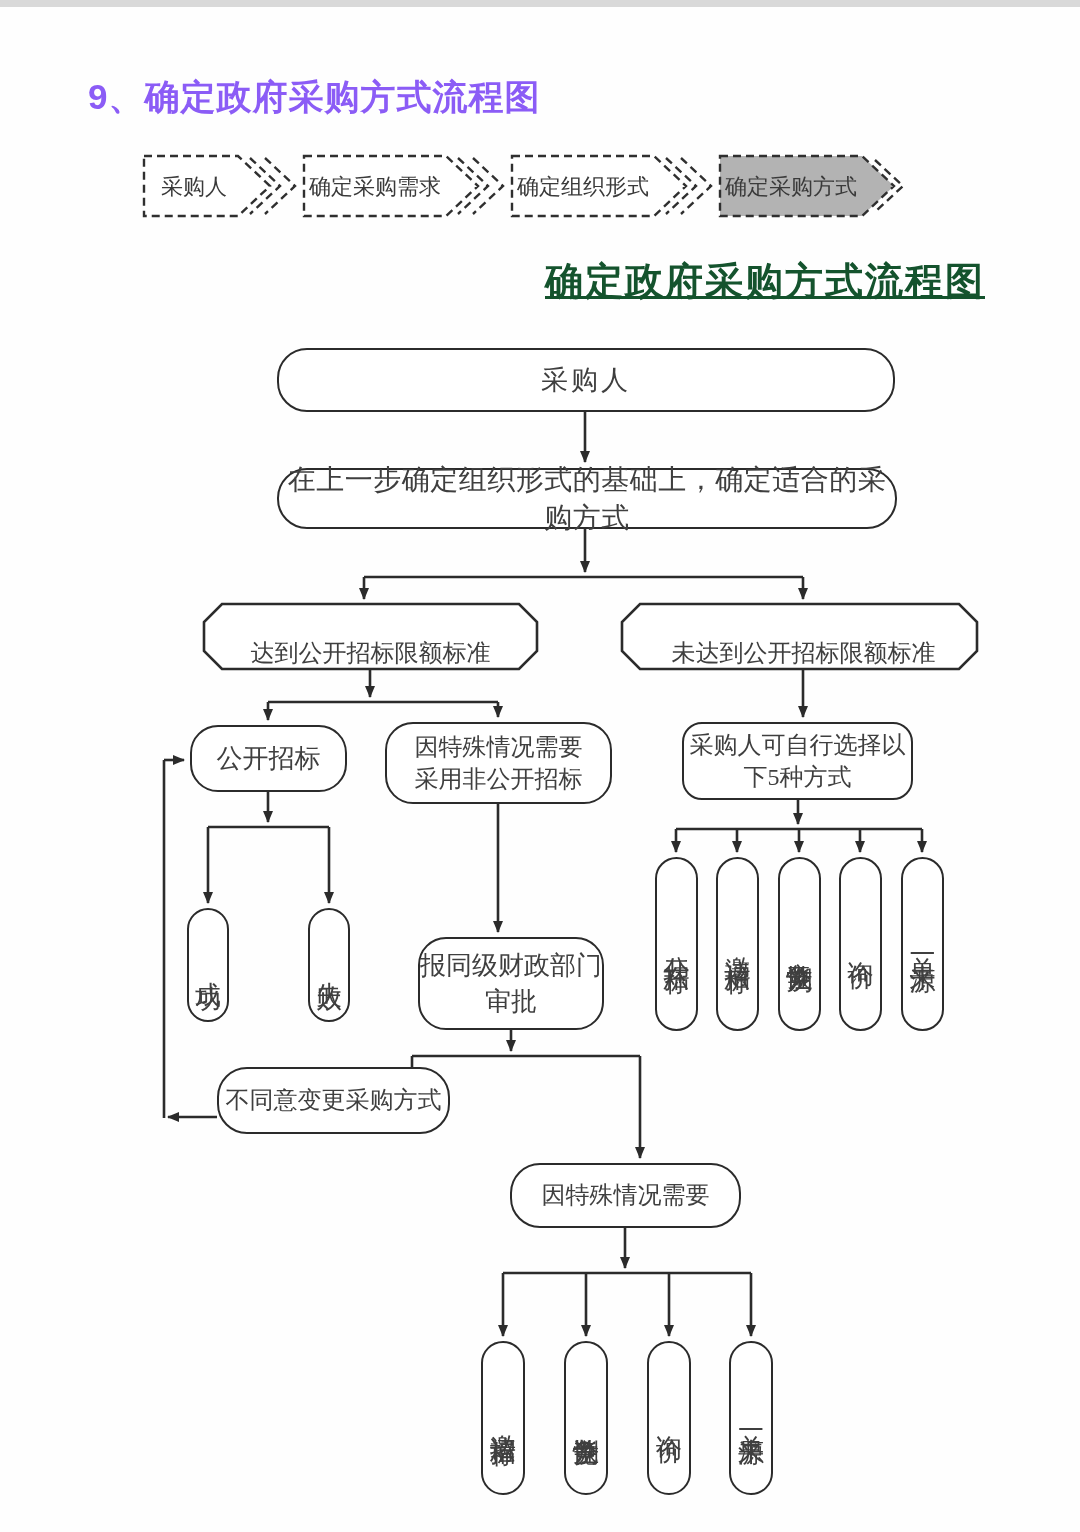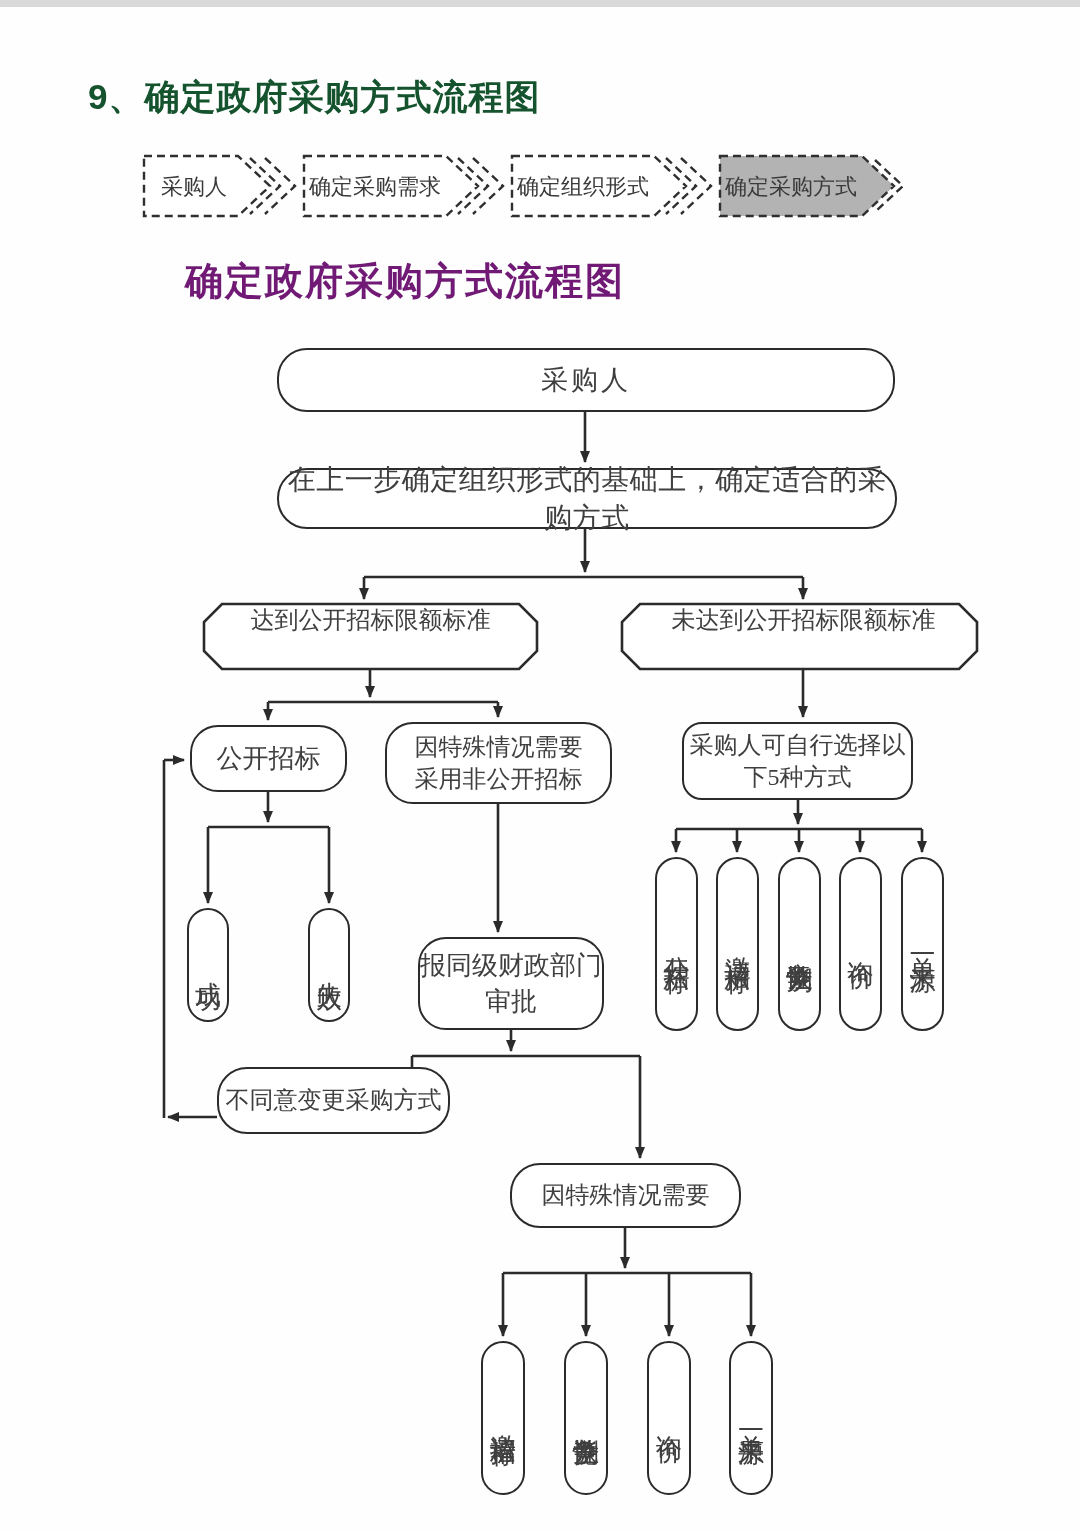--- a/index.html
+++ b/index.html
@@ -3,36 +3,36 @@
 <meta charset="utf-8">
 <style>
   html,body{margin:0;padding:0;background:#e9e9e9;}
   #canvas{
     position:relative;width:1080px;height:1532px;background:#fefefe;
     overflow:hidden;font-family:"Liberation Serif","DejaVu Serif",serif;
   }
   #top-band{position:absolute;left:0;top:0;width:1080px;height:7px;background:#d9d9d9;}
   #page-title{
     position:absolute;left:88px;top:74px;font-family:"Liberation Sans","DejaVu Sans",sans-serif;
-    font-weight:700;font-size:35px;color:#14532d;letter-spacing:1px;white-space:nowrap;
+    font-weight:700;font-size:35px;color:#8b5cf6;letter-spacing:1px;white-space:nowrap;
   }
   #flow-title{
-    position:absolute;left:185px;top:256px;width:800px;text-align:left;
-    font-weight:700;font-size:38px;color:#701a75;letter-spacing:2px;
+    position:absolute;left:185px;top:256px;width:800px;text-align:right;
+    font-weight:700;font-size:38px;color:#14532d;letter-spacing:2px;text-decoration:underline;
   }
   #breadcrumb-svg{position:absolute;left:138px;top:146px;}
   #connector-svg{position:absolute;left:0;top:0;z-index:1;}
   .node{
     position:absolute;box-sizing:border-box;background:#ffffff;border:2.6px solid #2b2b2b;
     display:flex;align-items:center;justify-content:center;flex-direction:column;
     text-align:center;color:#3f3f3f;z-index:2;line-height:1.35;
   }
   .oct-label{
     position:absolute;box-sizing:border-box;background:transparent;border:none;
-    display:flex;align-items:flex-start;justify-content:center;text-align:center;
+    display:flex;align-items:flex-end;justify-content:center;text-align:center;
     color:#3f3f3f;z-index:2;font-family:Liberation Serif, serif;
   }
   .cap{border-radius:22px;}
   .vtext{writing-mode:vertical-rl;text-orientation:upright;letter-spacing:4px;}
   .fs23{font-size:28px;justify-content:center;}
   .fs24{font-size:24px;}
   .fs26{font-size:26px;}
   .fs27{font-size:27px;letter-spacing:3px;}
   .bc-label{font-size:22px;fill:#3a3a3a;font-family:"Liberation Serif","DejaVu Serif",serif;}
 </style>

